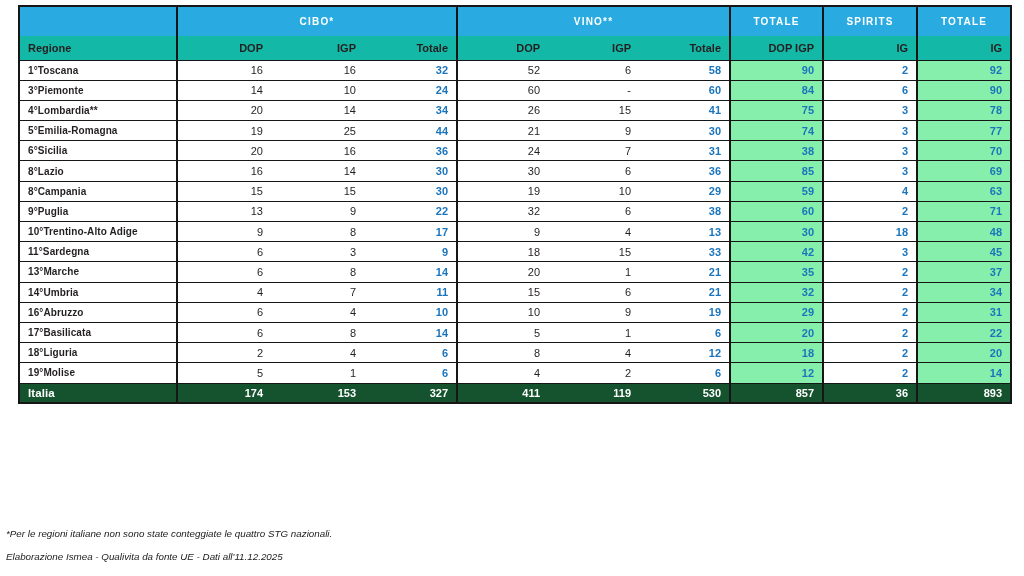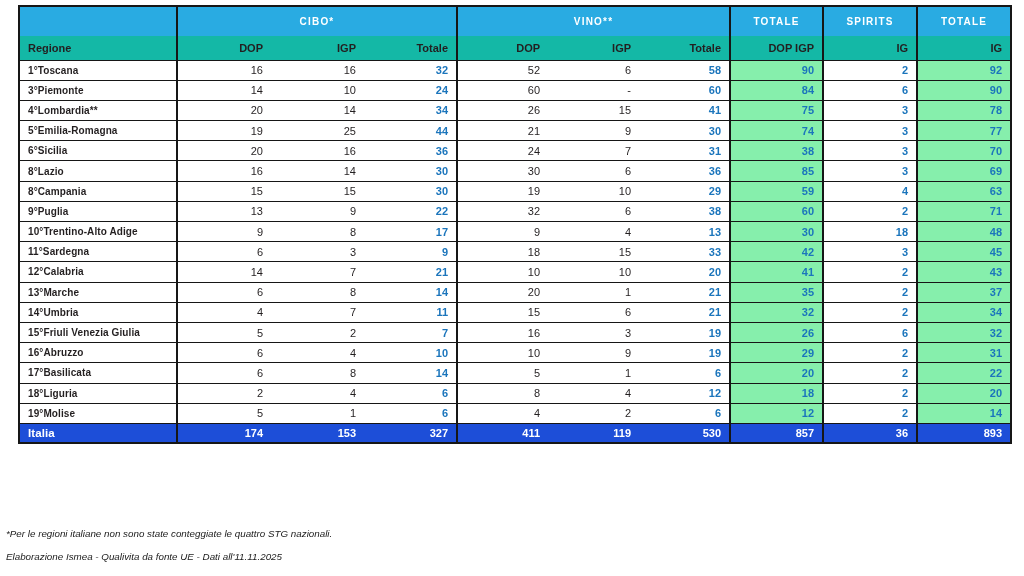--- a/index.html
+++ b/index.html
@@ -61,21 +61,21 @@
     font-size: 10px;
     letter-spacing: 0.1px;
   }
   td.tot  { color: #1B75BC; font-weight: bold; }
   td.ltblue { background: #86efac; color: #1B75BC; font-weight: bold; }
   td.spirits { color: #1B75BC; font-weight: bold; }
   
   .gl { border-left: 2px solid #161616; }
   
   tr.total-row td {
-    background: #1d4ed8;
+    background: #14532d;
     color: #ffffff;
     font-weight: bold;
     height: 19.5px;
   }
   tr.total-row td.region { font-size: 11.5px; }
 
   .footnotes {
     position: absolute;
     left: 6px; top: 527px;
     font-style: italic;
@@ -241,32 +241,20 @@
           <td class="">3</td>
           <td class="tot">9</td>
           <td class="gl">18</td>
           <td class="">15</td>
           <td class="tot">33</td>
           <td class="gl ltblue">42</td>
           <td class="gl spirits">3</td>
           <td class="gl ltblue">45</td>
         </tr>
         <tr>
-          <td class="region">12°Calabria</td>
-          <td class="gl">14</td>
-          <td class="">7</td>
-          <td class="tot">21</td>
-          <td class="gl">10</td>
-          <td class="">10</td>
-          <td class="tot">20</td>
-          <td class="gl ltblue">41</td>
-          <td class="gl spirits">2</td>
-          <td class="gl ltblue">43</td>
-        </tr>
-        <tr>
           <td class="region">13°Marche</td>
           <td class="gl">6</td>
           <td class="">8</td>
           <td class="tot">14</td>
           <td class="gl">20</td>
           <td class="">1</td>
           <td class="tot">21</td>
           <td class="gl ltblue">35</td>
           <td class="gl spirits">2</td>
           <td class="gl ltblue">37</td>
@@ -275,32 +263,20 @@
           <td class="region">14°Umbria</td>
           <td class="gl">4</td>
           <td class="">7</td>
           <td class="tot">11</td>
           <td class="gl">15</td>
           <td class="">6</td>
           <td class="tot">21</td>
           <td class="gl ltblue">32</td>
           <td class="gl spirits">2</td>
           <td class="gl ltblue">34</td>
-        </tr>
-        <tr>
-          <td class="region">15°Friuli Venezia Giulia</td>
-          <td class="gl">5</td>
-          <td class="">2</td>
-          <td class="tot">7</td>
-          <td class="gl">16</td>
-          <td class="">3</td>
-          <td class="tot">19</td>
-          <td class="gl ltblue">26</td>
-          <td class="gl spirits">6</td>
-          <td class="gl ltblue">32</td>
         </tr>
         <tr>
           <td class="region">16°Abruzzo</td>
           <td class="gl">6</td>
           <td class="">4</td>
           <td class="tot">10</td>
           <td class="gl">10</td>
           <td class="">9</td>
           <td class="tot">19</td>
           <td class="gl ltblue">29</td>
@@ -353,16 +329,16 @@
           <td class="tot">530</td>
           <td class="gl ltblue">857</td>
           <td class="gl spirits">36</td>
           <td class="gl ltblue">893</td>
         </tr>
       </tbody>
   </table>
 
   <div class="footnotes">
     <div>*Per le regioni italiane non sono state conteggiate le quattro STG nazionali.</div>
-    <div class="source">Elaborazione Ismea - Qualivita da fonte UE - Dati all'11.11.2025</div>
+    <div class="source">Elaborazione Ismea - Qualivita da fonte UE - Dati all'11.12.2025</div>
   </div>
 
 </div>
 
 </body></html>

